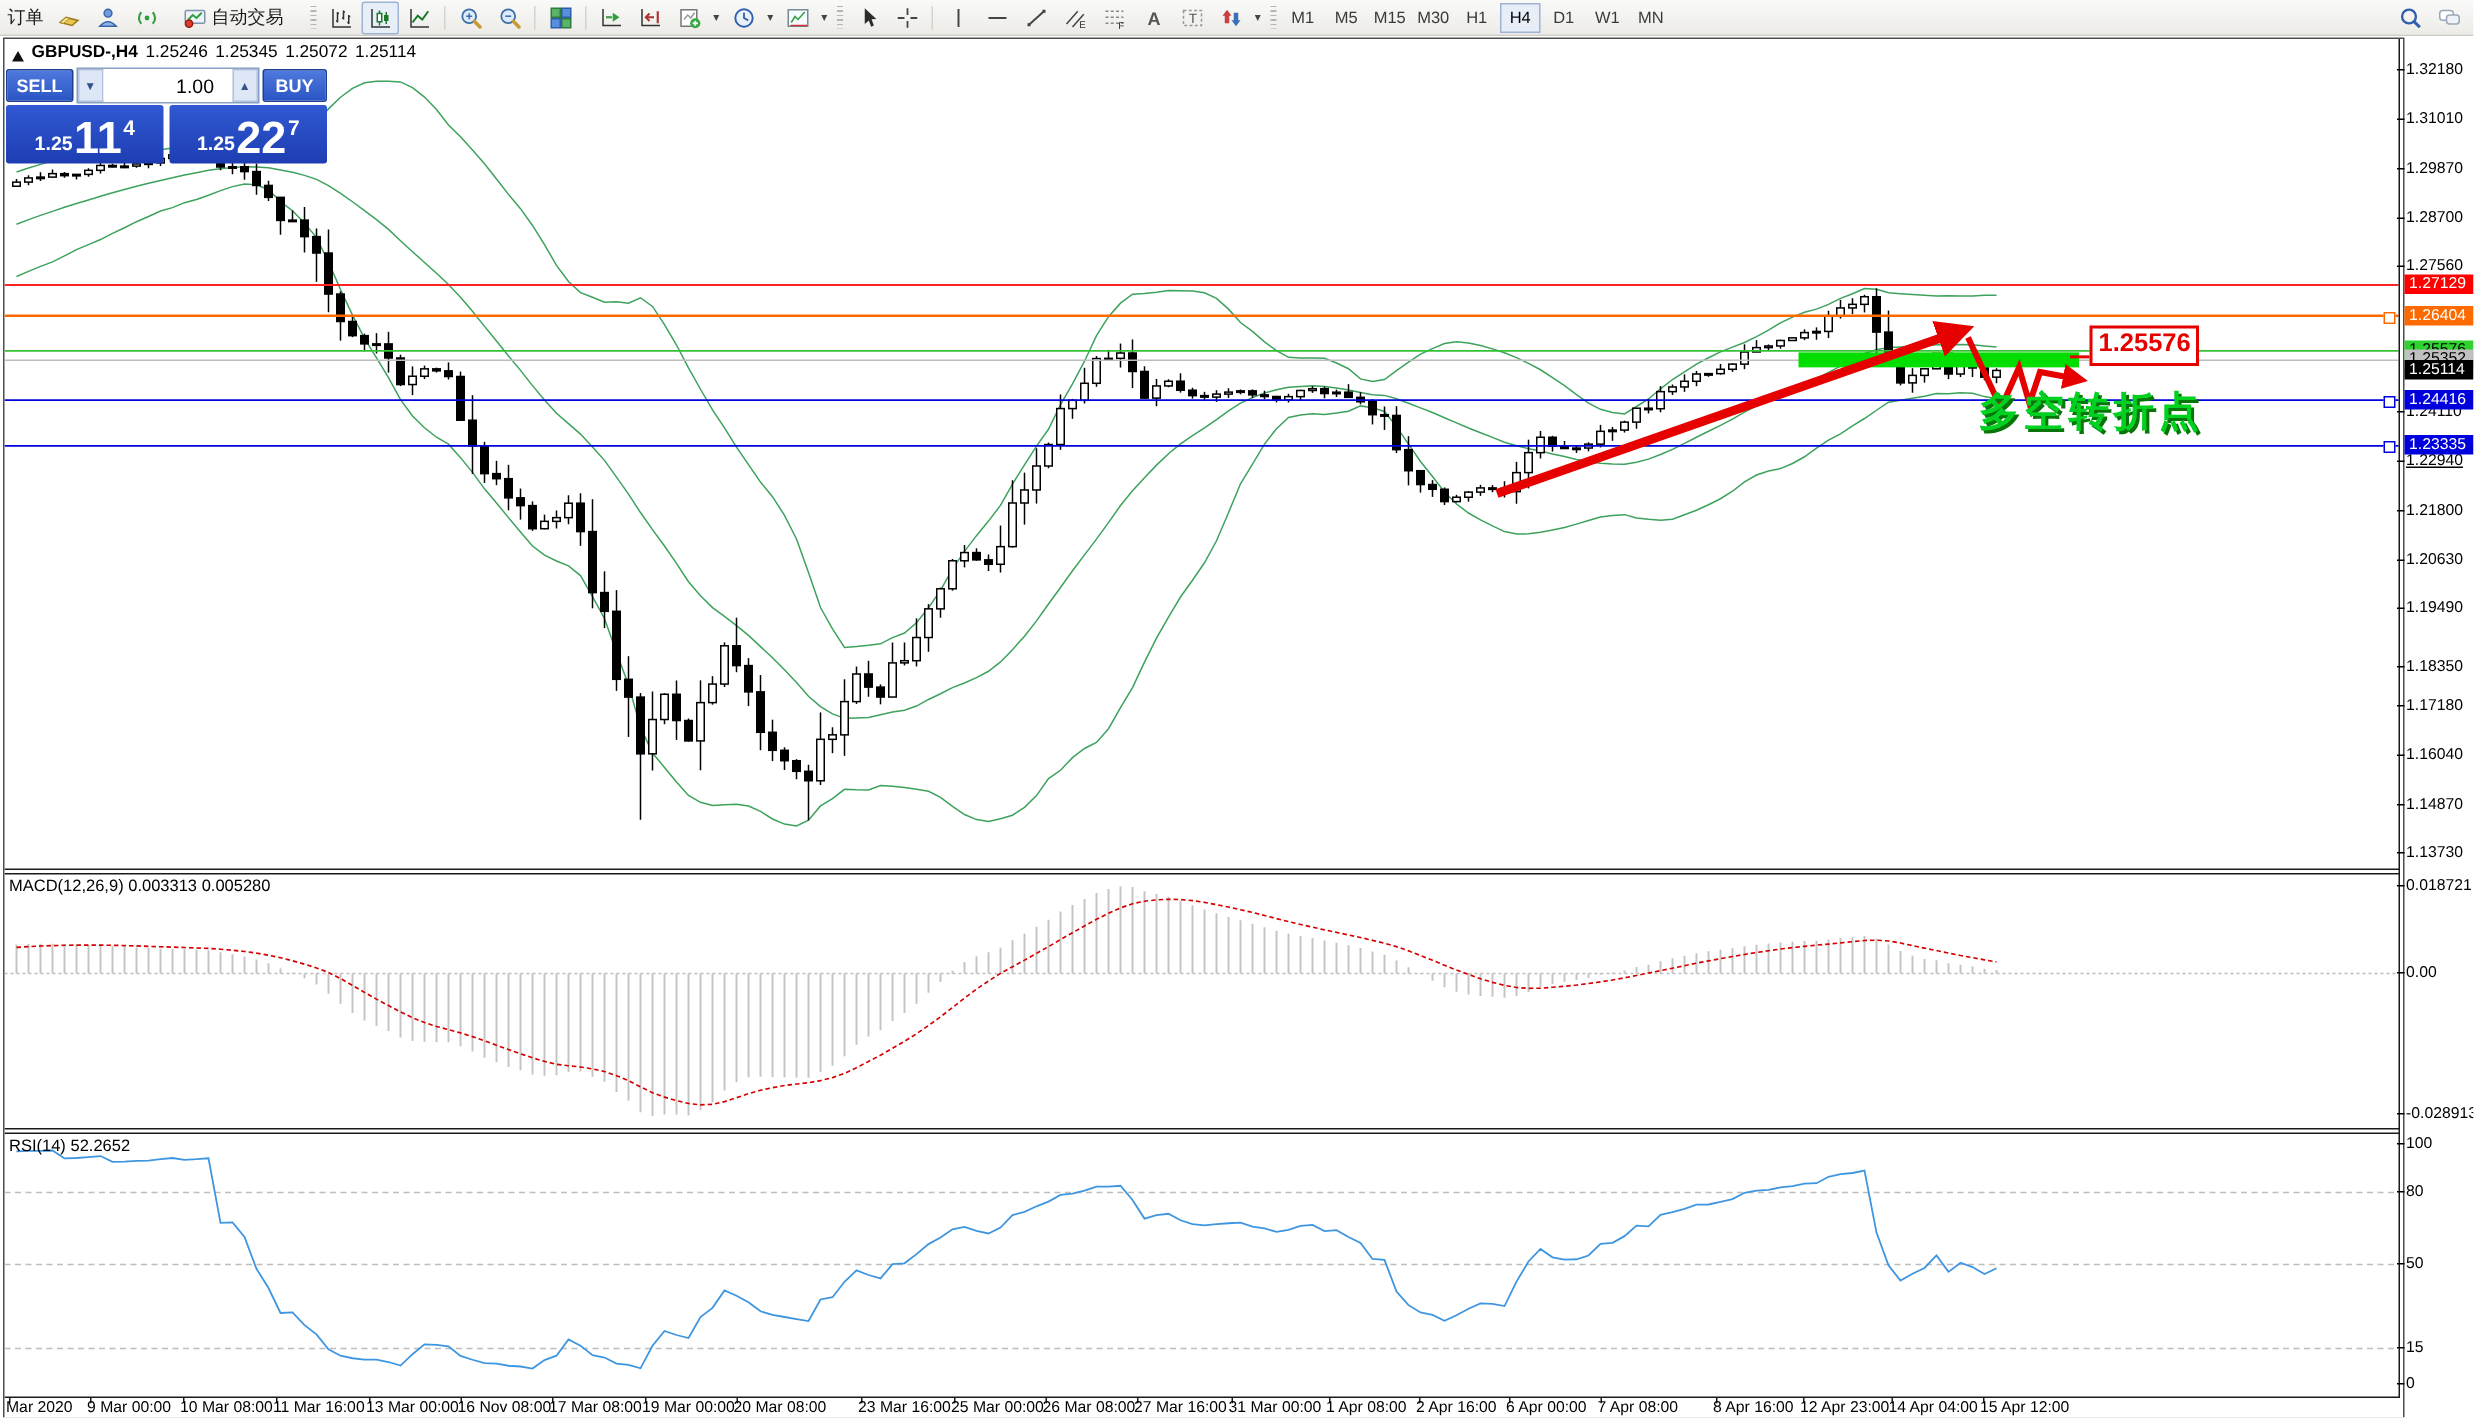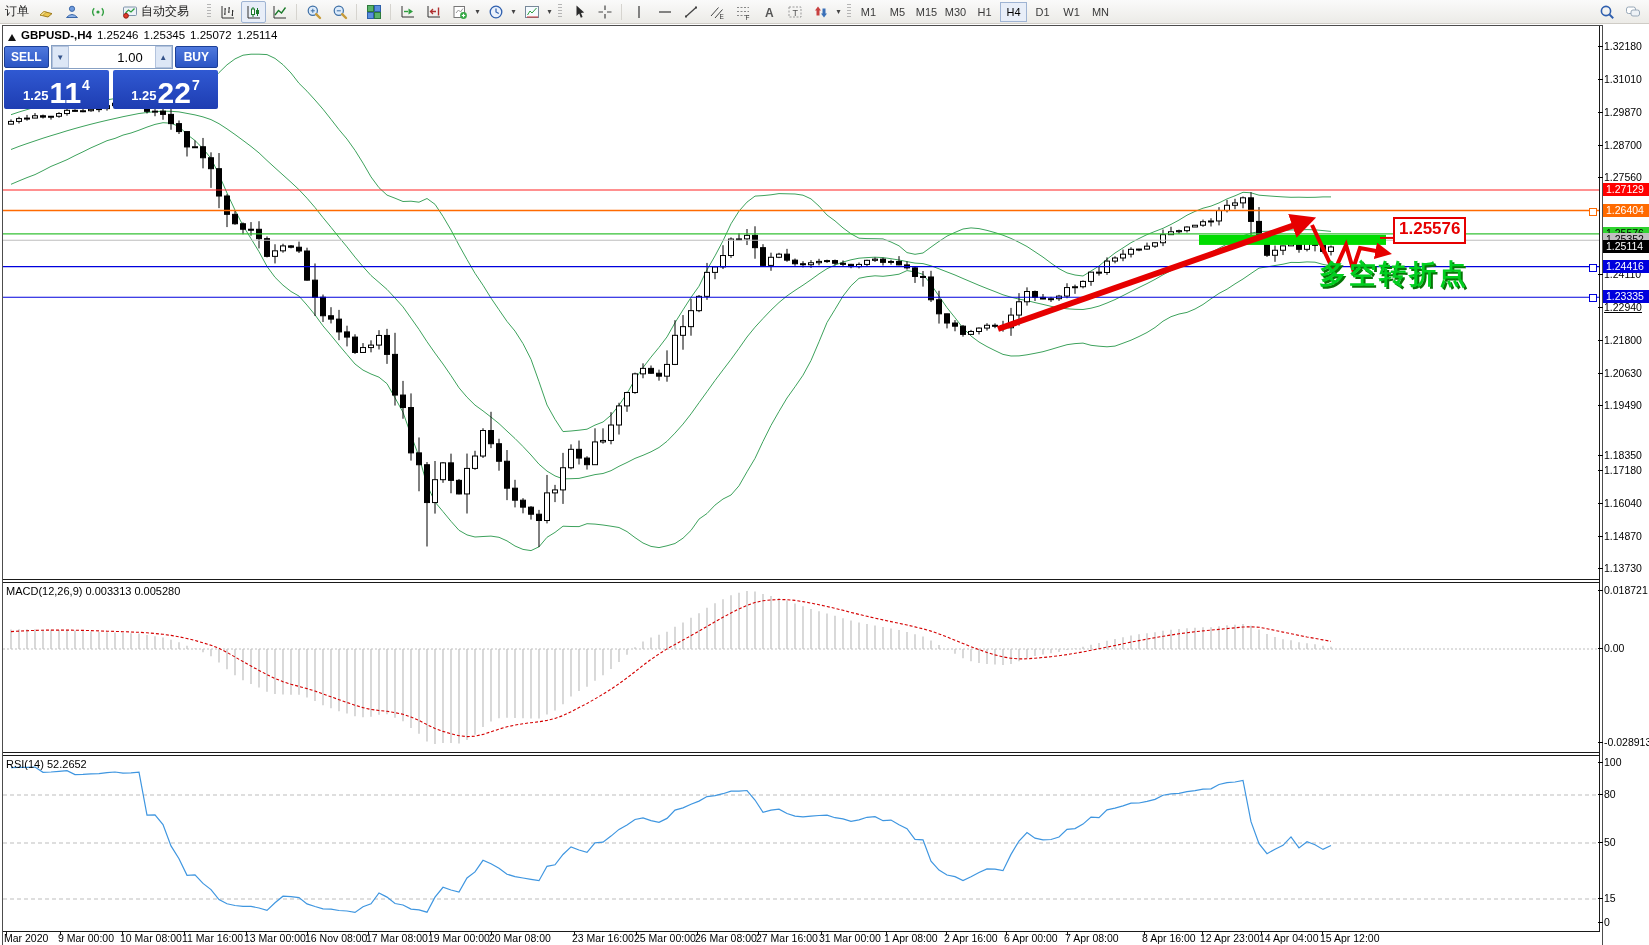--- a/index.html
+++ b/index.html
@@ -904,21 +904,21 @@
       <div class="tick" style="top: 15.204px;"><span class="dash"></span>1.32180</div>
       <div class="tick" style="top: 48.2822px;"><span class="dash"></span>1.31010</div>
       <div class="tick" style="top: 80.5123px;"><span class="dash"></span>1.29870</div>
       <div class="tick" style="top: 113.59px;"><span class="dash"></span>1.28700</div>
       <div class="tick" style="top: 145.821px;"><span class="dash"></span>1.27560</div>
       <div class="tick" style="top: 243.359px;"><span class="dash"></span>1.24110</div>
       <div class="tick" style="top: 276.437px; text-decoration: underline;"><span class="dash"></span>1.22940</div>
       <div class="tick" style="top: 308.667px;"><span class="dash"></span>1.21800</div>
       <div class="tick" style="top: 341.745px;"><span class="dash"></span>1.20630</div>
       <div class="tick" style="top: 373.975px;"><span class="dash"></span>1.19490</div>
-      <div class="tick" style="top: 424px;"><span class="dash"></span>1.18350</div>
+      <div class="tick" style="top: 413px;"><span class="dash"></span>1.18350</div>
       <div class="tick" style="top: 439.284px;"><span class="dash"></span>1.17180</div>
       <div class="tick" style="top: 471.514px;"><span class="dash"></span>1.16040</div>
       <div class="tick" style="top: 504.592px;"><span class="dash"></span>1.14870</div>
       <div class="tick" style="top: 536.822px;"><span class="dash"></span>1.13730</div>
       <div class="plabel" style="top: 158.006px; background: rgb(255, 0, 0); color: rgb(255, 255, 255);">1.27129</div>
       <div class="plabel" style="top: 178.503px; background: rgb(255, 106, 0); color: rgb(255, 255, 255);">1.26404</div>
       <div class="plabel" style="top: 201.912px; background: rgb(47, 211, 47); color: rgb(0, 0, 0);">1.25576</div>
       <div class="plabel" style="top: 208.245px; background: rgb(192, 192, 192); color: rgb(0, 0, 0);">1.25352</div>
       <div class="plabel" style="top: 214.974px; background: rgb(0, 0, 0); color: rgb(255, 255, 255);">1.25114</div>
       <div class="plabel" style="top: 234.708px; background: rgb(0, 0, 221); color: rgb(255, 255, 255);">1.24416</div>

